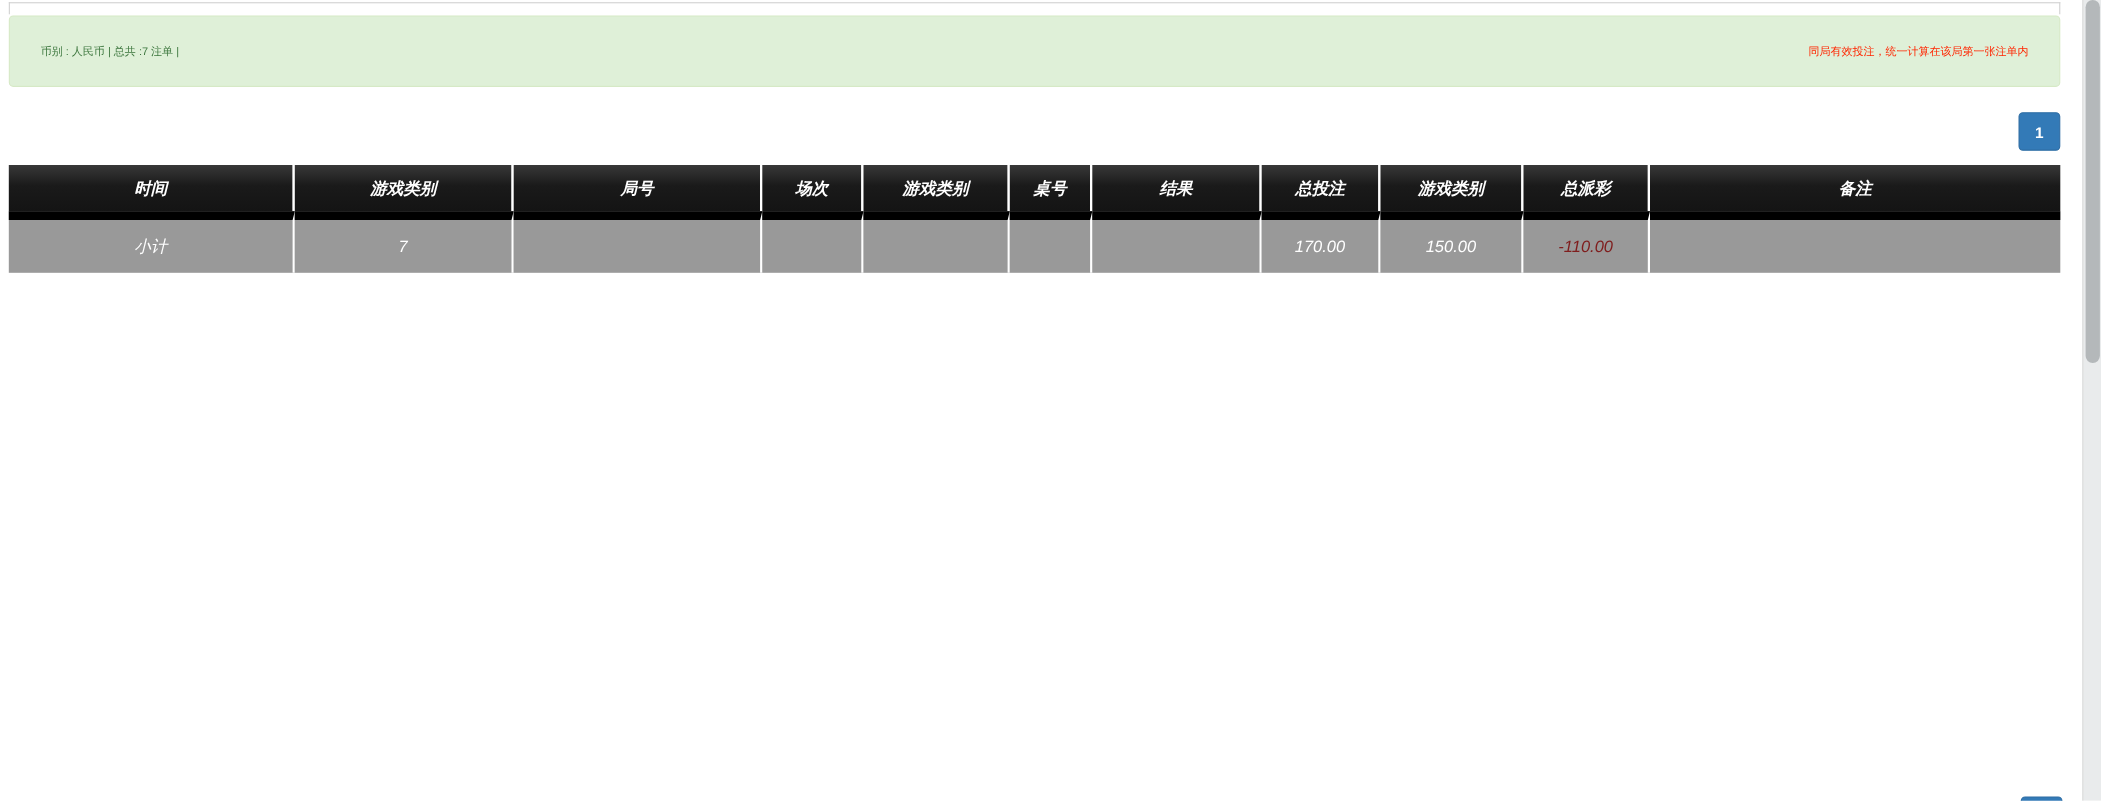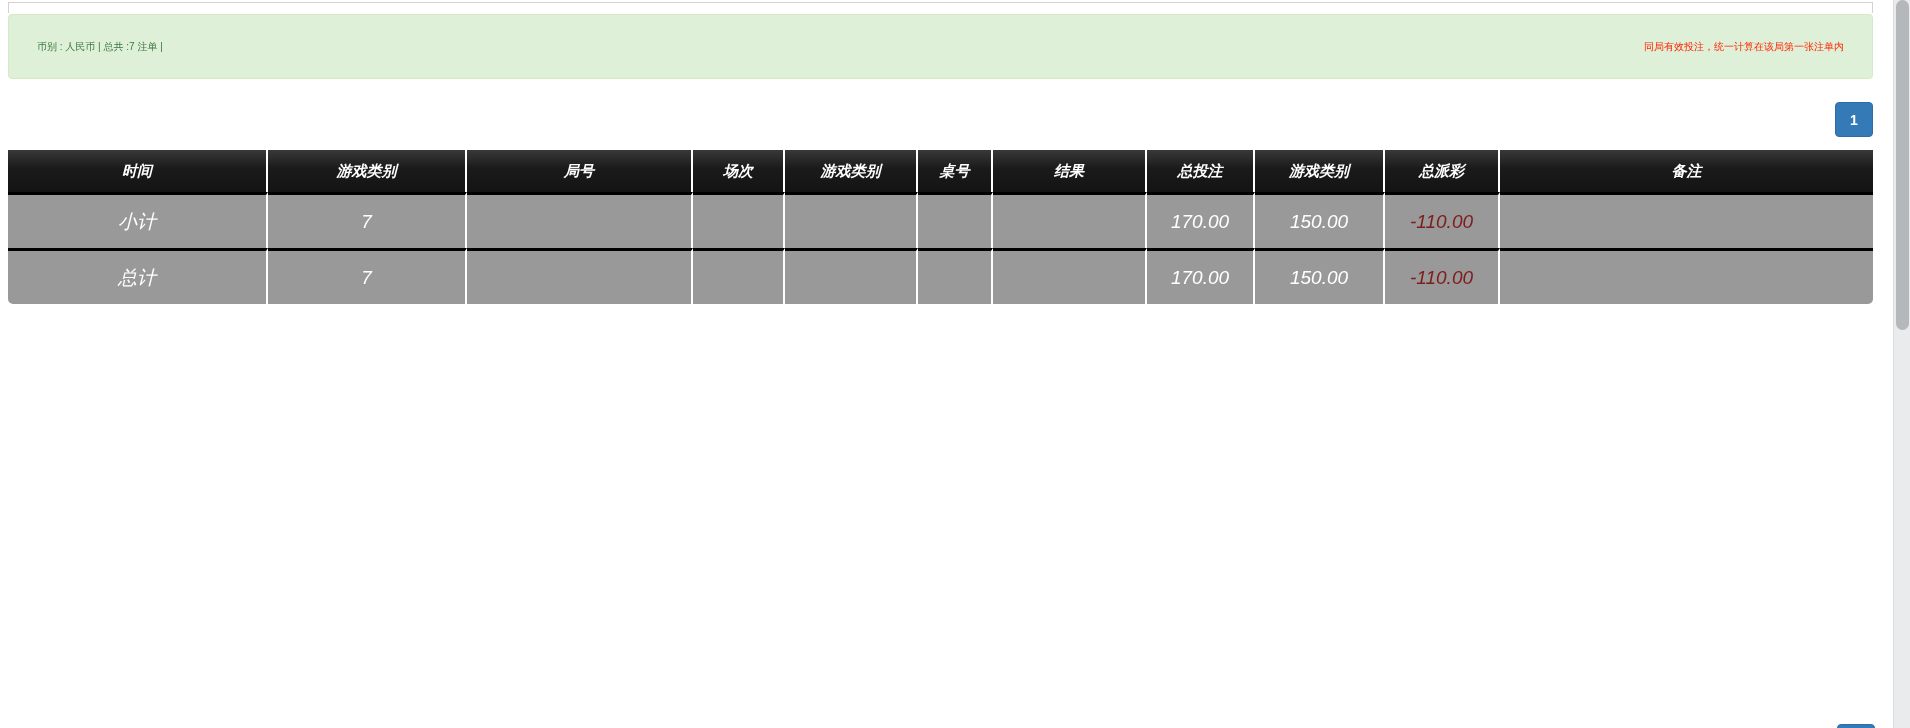--- a/index.html
+++ b/index.html
@@ -32,22 +32,22 @@
   thead th { background:linear-gradient(180deg,#383838 0%,#1a1a1a 45%,#141414 100%);
              color:#fff; font-size:15px; font-weight:bold; height:42px;
              border-right:2px solid #fff; }
   thead th:last-child { border-right:none; }
   tbody td { background:#fff; color:#333; font-size:15px; text-align:center;
              height:60px; border-right:1px solid #ddd; border-bottom:2px solid #cfcfcf; }
   tbody tr td:first-child { border-left:2px solid #a8a8a8; }
   tbody tr td:last-child  { border-right:1px solid #ccc; }
   .neg      { color:#ff0000; }
 
-  tr.sumrow td { background:#999999; color:#fff; font-size:19px; height:56px;
-                 border:none; border-right:2px solid #fff; border-top:3px solid #000000; }
+  tr.sumrow td { background:#999999; color:#fff; font-size:15px; height:56px;
+                 border:none; border-right:2px solid #fff; border-top:8px solid #000000; }
   tr.sumrow td:first-child { border-left:none; }
   tr.sumrow td:last-child  { border-right:none; }
   tr.sumrow.last td:first-child { border-bottom-left-radius:5px; }
   tr.sumrow.last td:last-child  { border-bottom-right-radius:5px; }
   tr.sumrow td.neg { color:#7f1d1d; }
 
   
   .scrollbar { position:absolute; right:0; top:0; width:17px; height:728px;
                background:#e9ebec; border-left:1px solid #dcdcdc; }
   .scroll-thumb { position:absolute; left:2px; top:0; width:13px; height:330px;
@@ -102,33 +102,20 @@
           <td></td>
           <td></td>
           <td></td>
           <td></td>
           <td></td>
           <td>170.00</td>
           <td>150.00</td>
           <td class="neg">-110.00</td>
           <td></td>
         </tr>
-        <tr class="sumrow last">
-          <td>总计</td>
-          <td>7</td>
-          <td></td>
-          <td></td>
-          <td></td>
-          <td></td>
-          <td></td>
-          <td>170.00</td>
-          <td>150.00</td>
-          <td class="neg">-110.00</td>
-          <td></td>
-        </tr>
       </tbody>
   </table>
 </div>
 
 <div class="page-btn" id="page-bottom">1</div>
 
 <div class="scrollbar">
   <div class="scroll-thumb"></div>
 </div>
 

